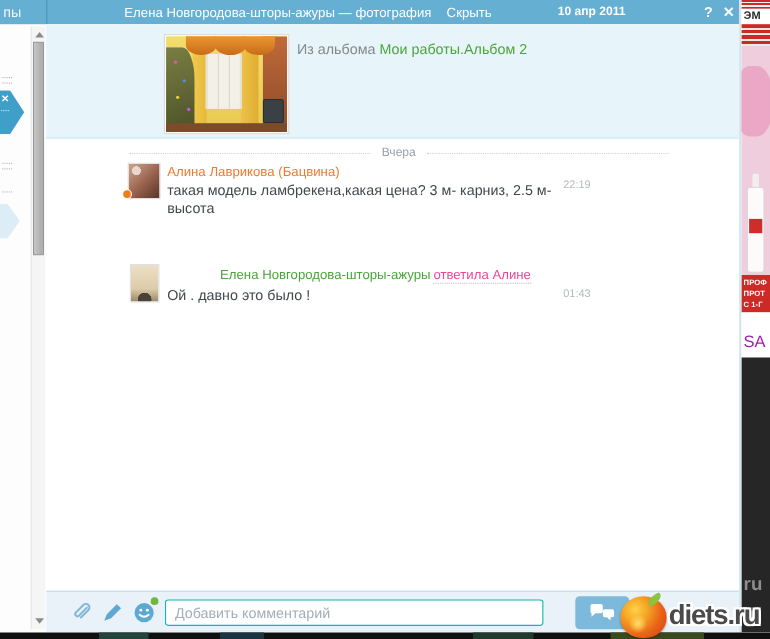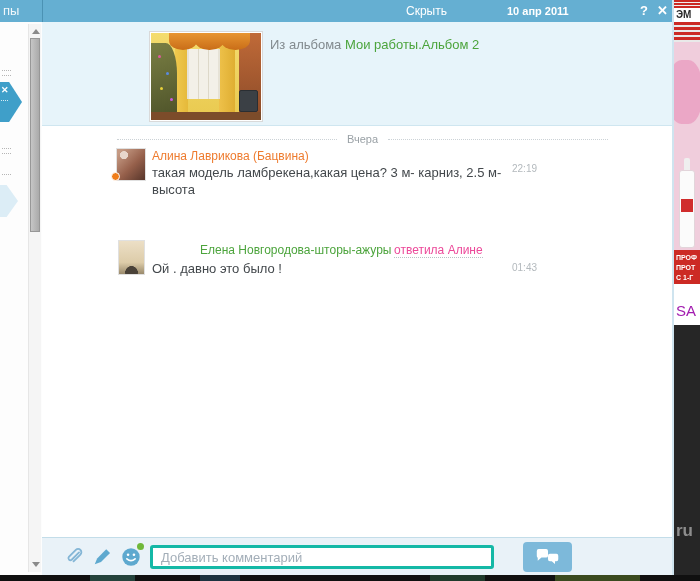--- a/index.html
+++ b/index.html
@@ -69,21 +69,21 @@
   .cname.orange { color:#ee7b2e; }
   .cname.green { color:#4ca43c;margin-left:48px; }
   .creply { color:#ec4899; border-bottom:1px dotted #b9c0c5; margin-left:6px; cursor:pointer; font-size:12px; }
   .ctext { position:absolute; left:110px; width:384px; font-size:13px; color:#43484c; line-height:17px; }
   .ctime { position:absolute; left:470px; font-size:10px; color:#b3b9bd; }
 
   
   .composer { position:absolute; left:0; top:515px; width:630px; height:38px; background:#e9f2f8; border-top:1px solid #c3dde9; }
   .cicon { position:absolute; top:8px; width:22px; height:22px; cursor:pointer; }
   .badge-dot { position:absolute; left:95px; top:5px; width:7px; height:7px; border-radius:50%; background:#6fb83a; }
-  .cinput { position:absolute; left:108px; top:7px; width:344px; height:24px; border:3px solid #14b8a6; border-radius:3px; padding:0 8px; font-size:13px; color:#333; font-family:"Liberation Sans",sans-serif; background:#fff; }
+  .cinput { position:absolute; left:108px; top:7px; width:344px; height:24px; border:1px solid #14b8a6; border-radius:3px; padding:0 8px; font-size:13px; color:#333; font-family:"Liberation Sans",sans-serif; background:#fff; }
   .cinput::placeholder { color:#a3aeb8; }
   .send-btn { position:absolute; left:481px; top:4px; width:49px; height:30px; background:#7db9da; border:none; border-radius:4px; cursor:pointer; display:flex; align-items:center; justify-content:center; }
 
   
   .ad { position:absolute; left:672px; top:0; width:28px; height:575px; background:#fff; border-left:2px solid #cfe4ef; cursor:pointer; overflow:hidden; }
   .ad-rtop { position:absolute; left:0; top:0; width:28px; height:8px; background:repeating-linear-gradient(180deg,#cc2a24 0 2px,#f0f0f0 2px 3px); }
   .ad-w1 { position:absolute; left:0; top:8px; width:28px; height:14px; background:#fff; }
   .ad-em { position:absolute; left:2px; top:1px; font-size:10px; font-weight:bold; color:#2a2a2a; }
   .ad-r2 { position:absolute; left:0; top:22px; width:28px; height:20px; background:repeating-linear-gradient(180deg,#cc2a24 0 3px,#e9e9e9 3px 5px); }
   .ad-pink { position:absolute; left:0; top:42px; width:28px; height:208px; background:#f0cddc; }
@@ -131,20 +131,21 @@
     <div class="sbar">
       <div class="sbar-up"></div>
       <div class="sbar-thumb"></div>
       <div class="sbar-dn"></div>
     </div>
   </div>
 
   <div class="hdr">
     <span class="hdr-frag">пы</span>
     <span class="hdr-sep"></span>
+    <span class="hdr-title">Елена Новгородова-шторы-ажуры — фотография</span>
     <span class="hdr-hide">Скрыть</span>
     <span class="hdr-date">10 апр 2011</span>
     <span class="hdr-help">?</span>
     <span class="hdr-close">✕</span>
   </div>
 
   <div class="modal">
 
     <div class="photo-sec">
       <div class="thumb">
@@ -254,14 +255,21 @@
     </div>
   </div>
 
   <div class="bstrip">
     <span class="bseg" style="left:90px;width:45px;background:#24433c"></span>
     <span class="bseg" style="left:200px;width:40px;background:#1c3340"></span>
     <span class="bseg" style="left:430px;width:55px;background:#1f3a2b"></span>
     <span class="bseg" style="left:555px;width:85px;background:#3a4a1f"></span>
   </div>
 
+  <div class="logo">
+    <div class="apple">
+      <div class="apple-glow"></div>
+      <div class="apple-leaf"></div>
+    </div>
+    <span class="logo-text">diets.ru</span>
+  </div>
 
 </div>
 
 </body></html>

